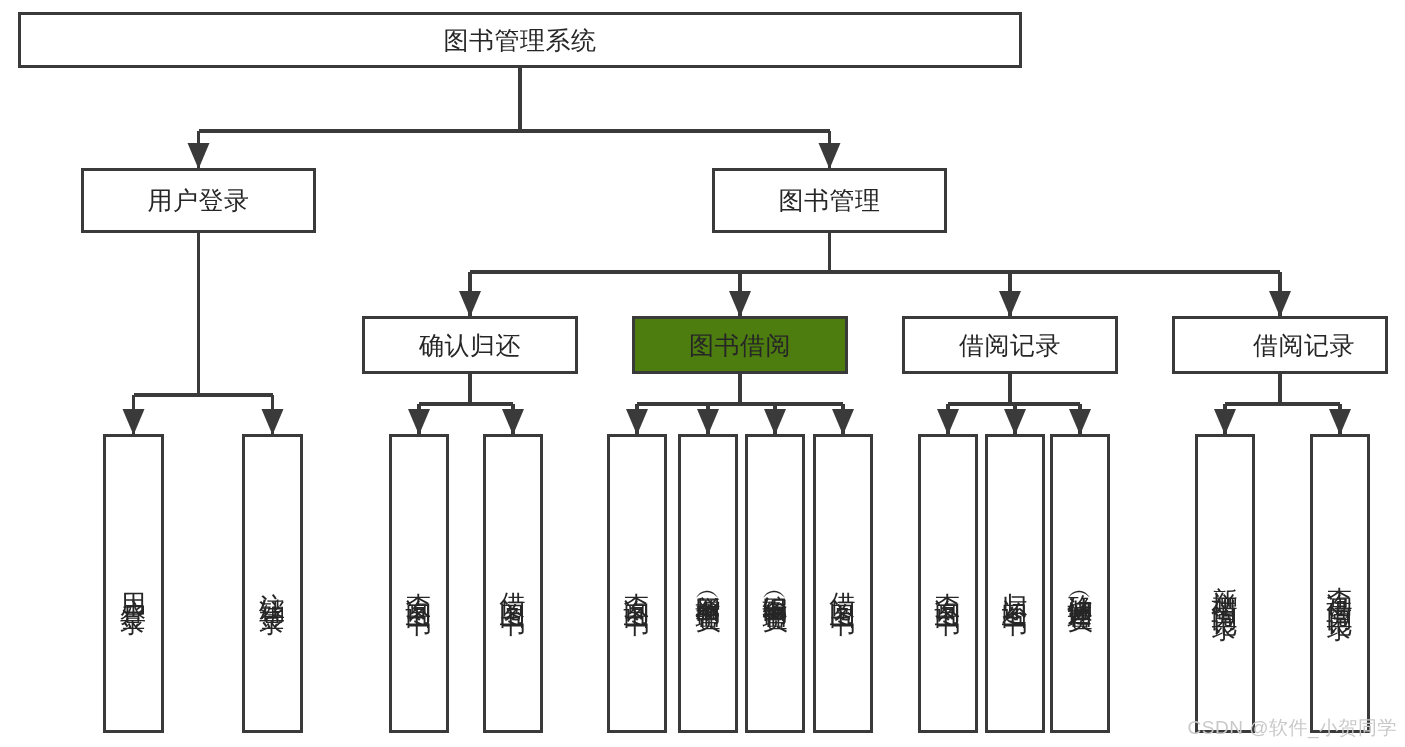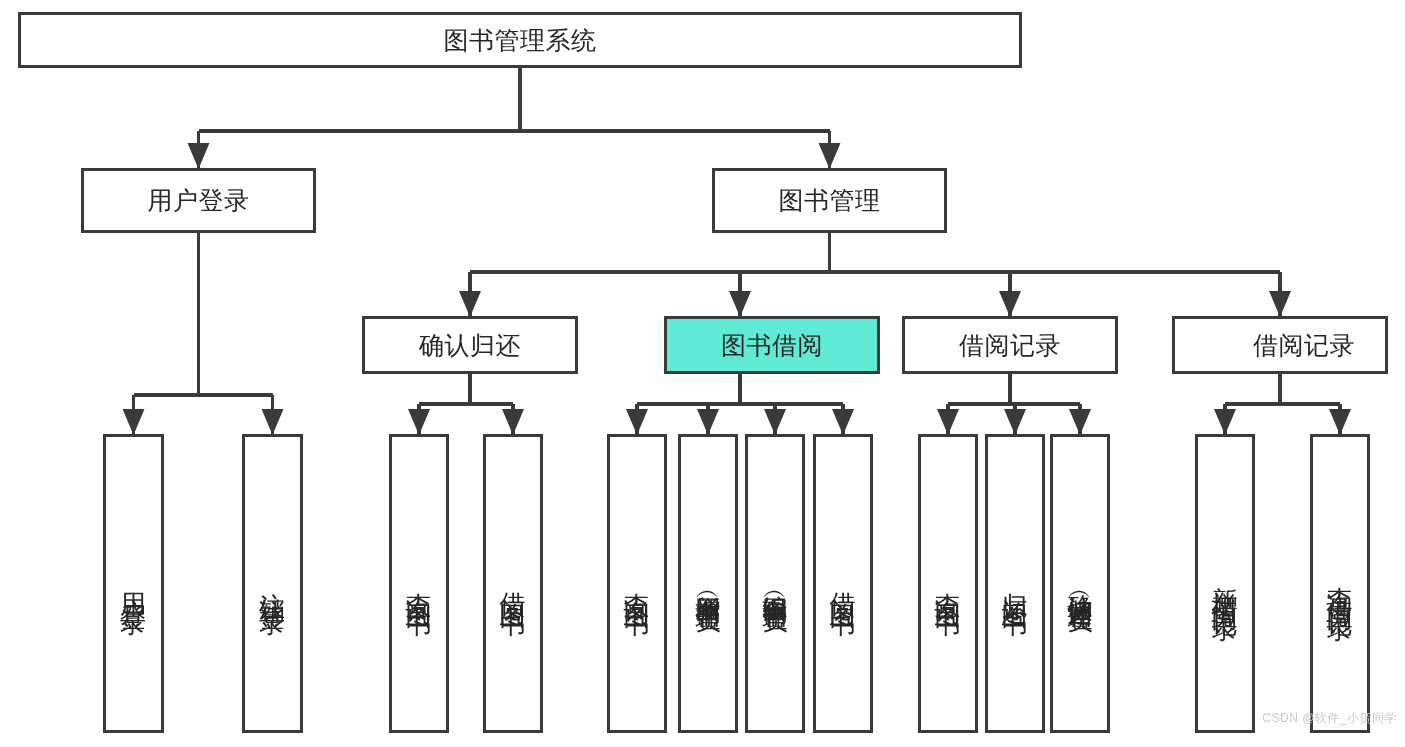--- a/index.html
+++ b/index.html
@@ -58,22 +58,22 @@
     letter-spacing: 6px;
     line-height: 1;
   }
   .node.vert.tight .node-label {
     letter-spacing: 2px;
     font-size: 25px;
   }
   #watermark {
     position: absolute;
     right: 8px;
-    bottom: 20px;
-    font-size: 12px;
+    bottom: 6px;
+    font-size: 19px;
     color: #c9c9c9;
     letter-spacing: 0.5px;
     white-space: nowrap;
     pointer-events: none;
   }
 </style>
 </head>
 <body>
 
 <div id="canvas">
@@ -137,21 +137,21 @@
       </div>
       <div class="node horiz" style="left: 81px; top: 168px; width: 235px; height: 65px; border-color: rgb(58, 58, 58); background: rgb(255, 255, 255);">
         <span class="node-label" style="color: rgb(38, 38, 38);">用户登录</span>
       </div>
       <div class="node horiz" style="left: 712px; top: 168px; width: 235px; height: 65px; border-color: rgb(58, 58, 58); background: rgb(255, 255, 255);">
         <span class="node-label" style="color: rgb(38, 38, 38); text-align: center;">图书管理</span>
       </div>
       <div class="node horiz" style="left: 362px; top: 316px; width: 216px; height: 58px; border-color: rgb(58, 58, 58); background: rgb(255, 255, 255);">
         <span class="node-label" style="color: rgb(38, 38, 38);">确认归还</span>
       </div>
-      <div class="node horiz" style="left: 664px; top: 316px; width: 216px; height: 58px; border-color: rgb(58, 58, 58); background: #5eead4;">
+      <div class="node horiz" style="left: 632px; top: 316px; width: 216px; height: 58px; border-color: rgb(58, 58, 58); background: #4d7c0f;">
         <span class="node-label" style="color: rgb(38, 38, 38);">图书借阅</span>
       </div>
       <div class="node horiz" style="left: 902px; top: 316px; width: 216px; height: 58px; border-color: rgb(58, 58, 58); background: rgb(255, 255, 255);">
         <span class="node-label" style="color: rgb(38, 38, 38);">借阅记录</span>
       </div>
       <div class="node horiz" style="left: 1172px; top: 316px; width: 216px; height: 58px; border-color: rgb(58, 58, 58); background: rgb(255, 255, 255); padding-left: 48px;">
         <span class="node-label" style="color: rgb(38, 38, 38);">借阅记录</span>
       </div>
       <div class="node vert" style="left: 103px; top: 434px; width: 61px; height: 299px; border-color: rgb(58, 58, 58); background: rgb(255, 255, 255);">
         <span class="node-label" style="color: rgb(38, 38, 38);">用户登录</span>

